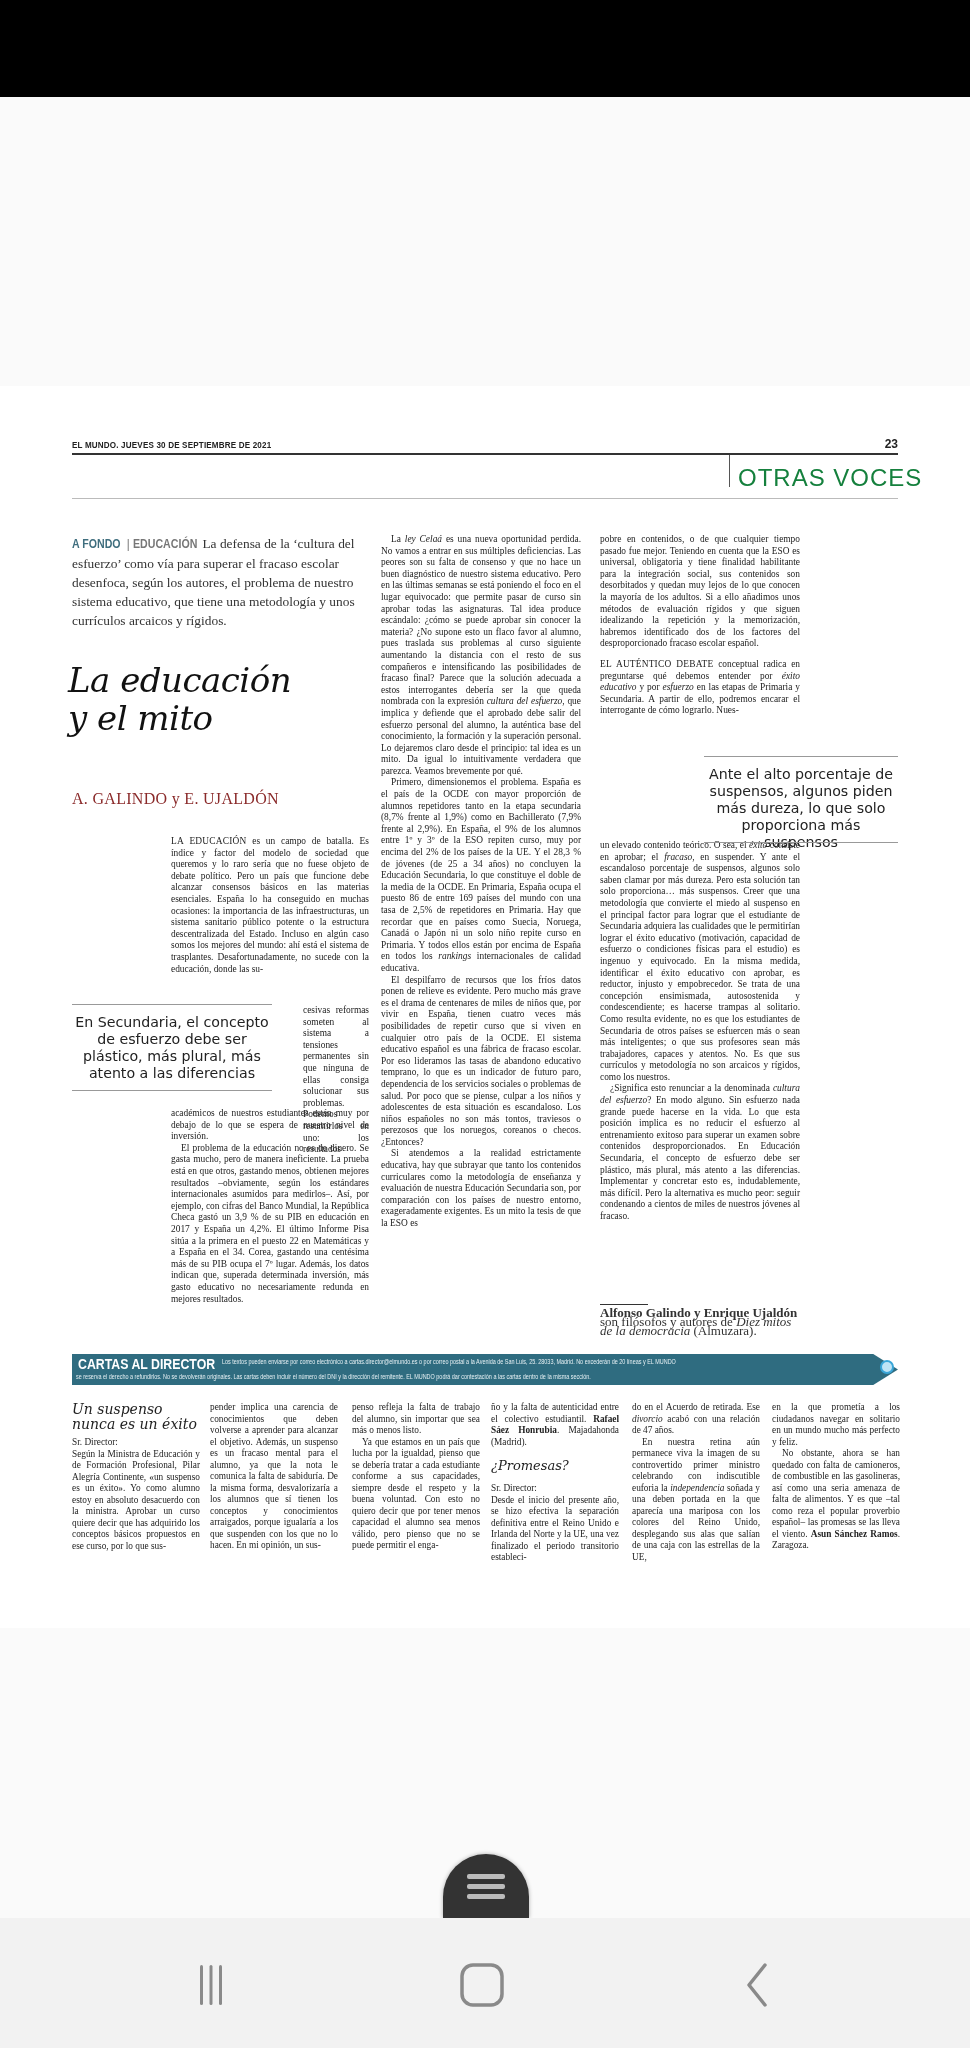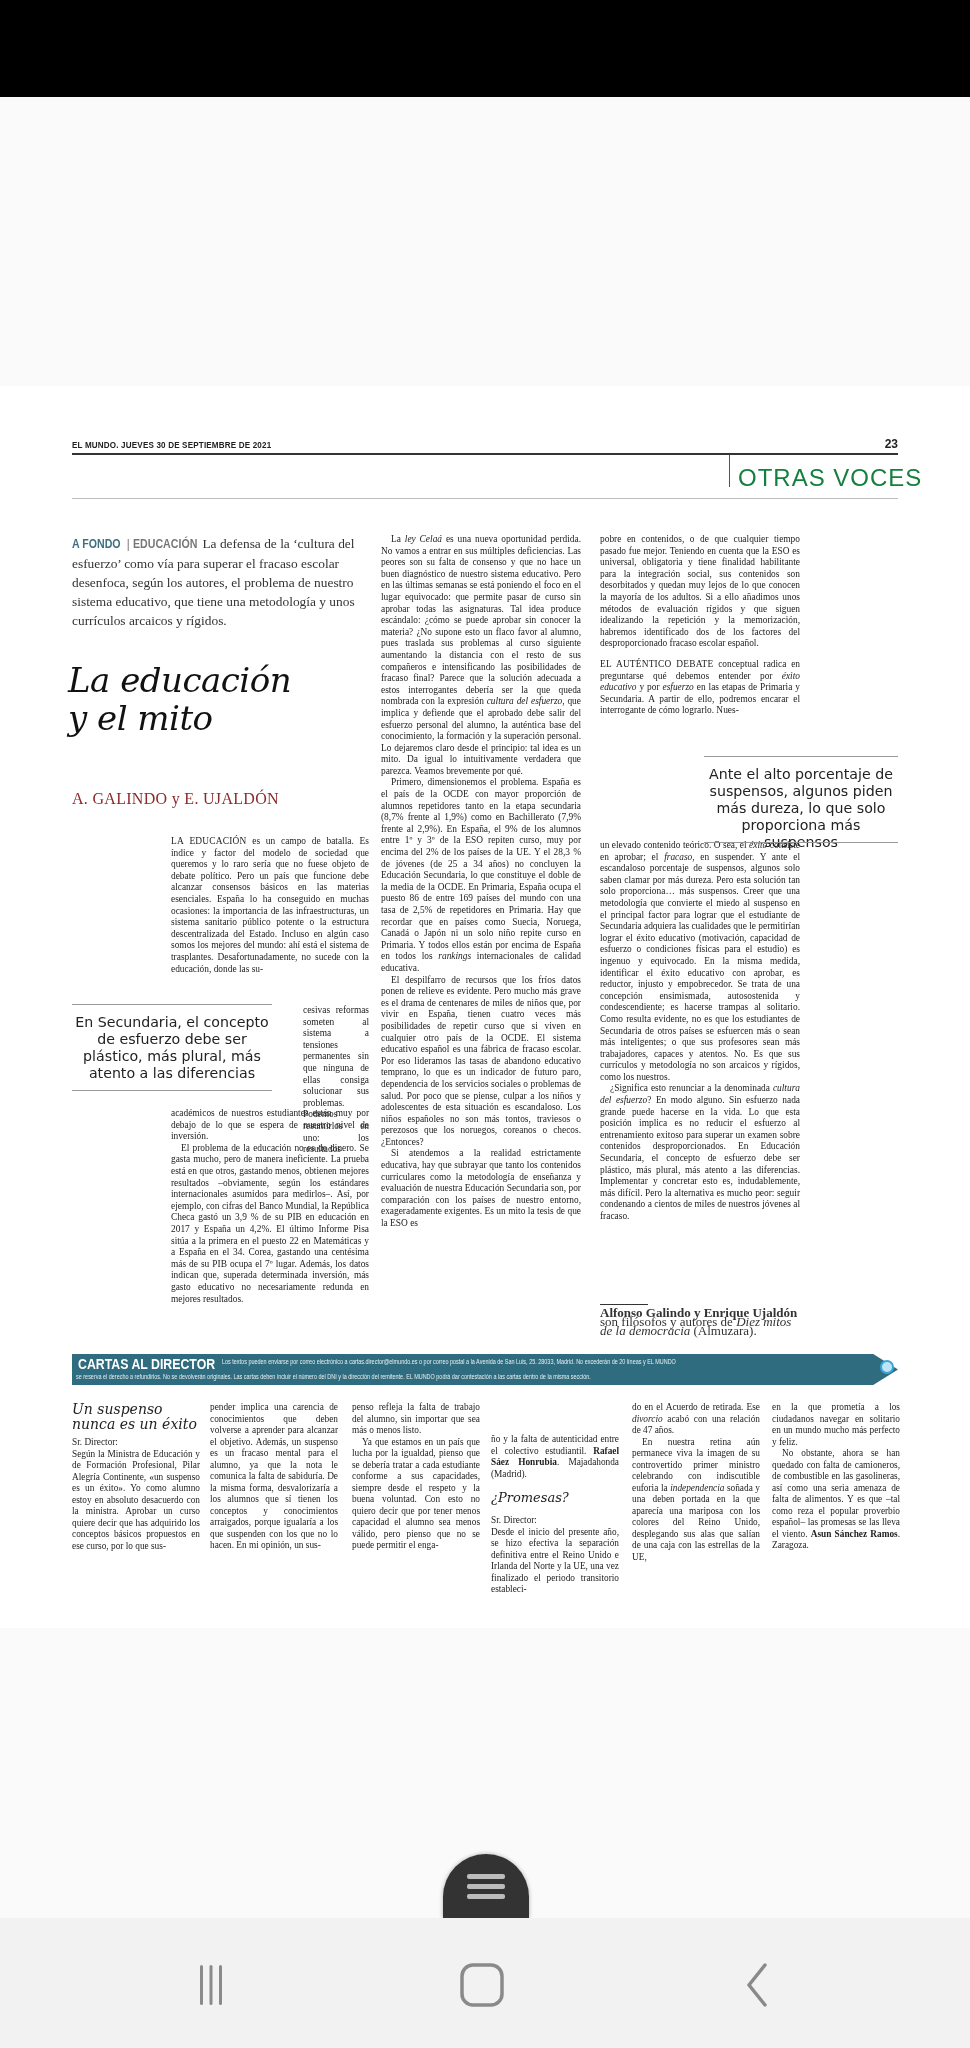--- a/index.html
+++ b/index.html
@@ -57,21 +57,21 @@
   .banner-title { position: absolute; left: 6px; top: 2px; font-family: "Liberation Sans", sans-serif; font-weight: bold; font-size: 14px; color: #fff; transform: scaleX(0.88); transform-origin: left; white-space: nowrap; }
   .banner-l1 { position: absolute; left: 150px; top: 4px; font-family: "Liberation Sans", sans-serif; font-size: 7px; color: #e6f0f3; white-space: nowrap; transform: scaleX(0.78); transform-origin: left; }
   .banner-l2 { position: absolute; left: 4px; top: 19px; font-family: "Liberation Sans", sans-serif; font-size: 7px; color: #e6f0f3; white-space: nowrap; transform: scaleX(0.78); transform-origin: left; }
   .banner-dot { position: absolute; left: 880px; top: 974px; width: 14px; height: 14px; border-radius: 50%; border: 2px solid #3aa6d8; background: #bfe4f5; }
 
   .lcol { position: absolute; top: 1016px; width: 128px; font-family: "Liberation Serif", serif; font-size: 9.3px; line-height: 11.5px; color: #222; text-align: justify; }
   .lcol p { text-indent: 10px; }
   .lcol p.noindent { text-indent: 0; }
   .letter-title { font-family: "DejaVu Serif", serif; font-style: italic; font-size: 14px; line-height: 15px; color: #222; margin-bottom: 5px; text-align: left; }
   .letter-title2 { font-family: "DejaVu Serif", serif; font-style: italic; font-size: 13px; line-height: 15px; color: #222; margin: 10px 0 10px 0; text-align: left; }
-  .lc1 { left: 72px; } .lc2 { left: 210px; } .lc3 { left: 352px; } .lc4 { left: 491px; margin-top: 32px; } .lc5 { left: 632px; } .lc6 { left: 772px; }
+  .lc1 { left: 72px; } .lc2 { left: 210px; } .lc3 { left: 352px; } .lc4 { left: 491px; } .lc5 { left: 632px; } .lc6 { left: 772px; }
 
   
   .fab { position: absolute; left: 443px; top: 1854px; width: 86px; height: 64px; background: #333; border-radius: 43px 43px 0 0; box-shadow: 0 0 4px rgba(0,0,0,0.3); }
   .fab span { position: absolute; left: 24px; width: 38px; height: 5px; background: #bbb; border-radius: 2px; }
   .navbar { position: absolute; left: 0; top: 1918px; width: 970px; height: 130px; background: #f2f2f2; }
   .nav-btn { position: absolute; top: 42px; width: 60px; height: 50px; display: flex; align-items: center; justify-content: center; }
   .nav-recent { left: 181px; }
   .nav-home { left: 452px; }
   .nav-back { left: 728px; }
 </style>

